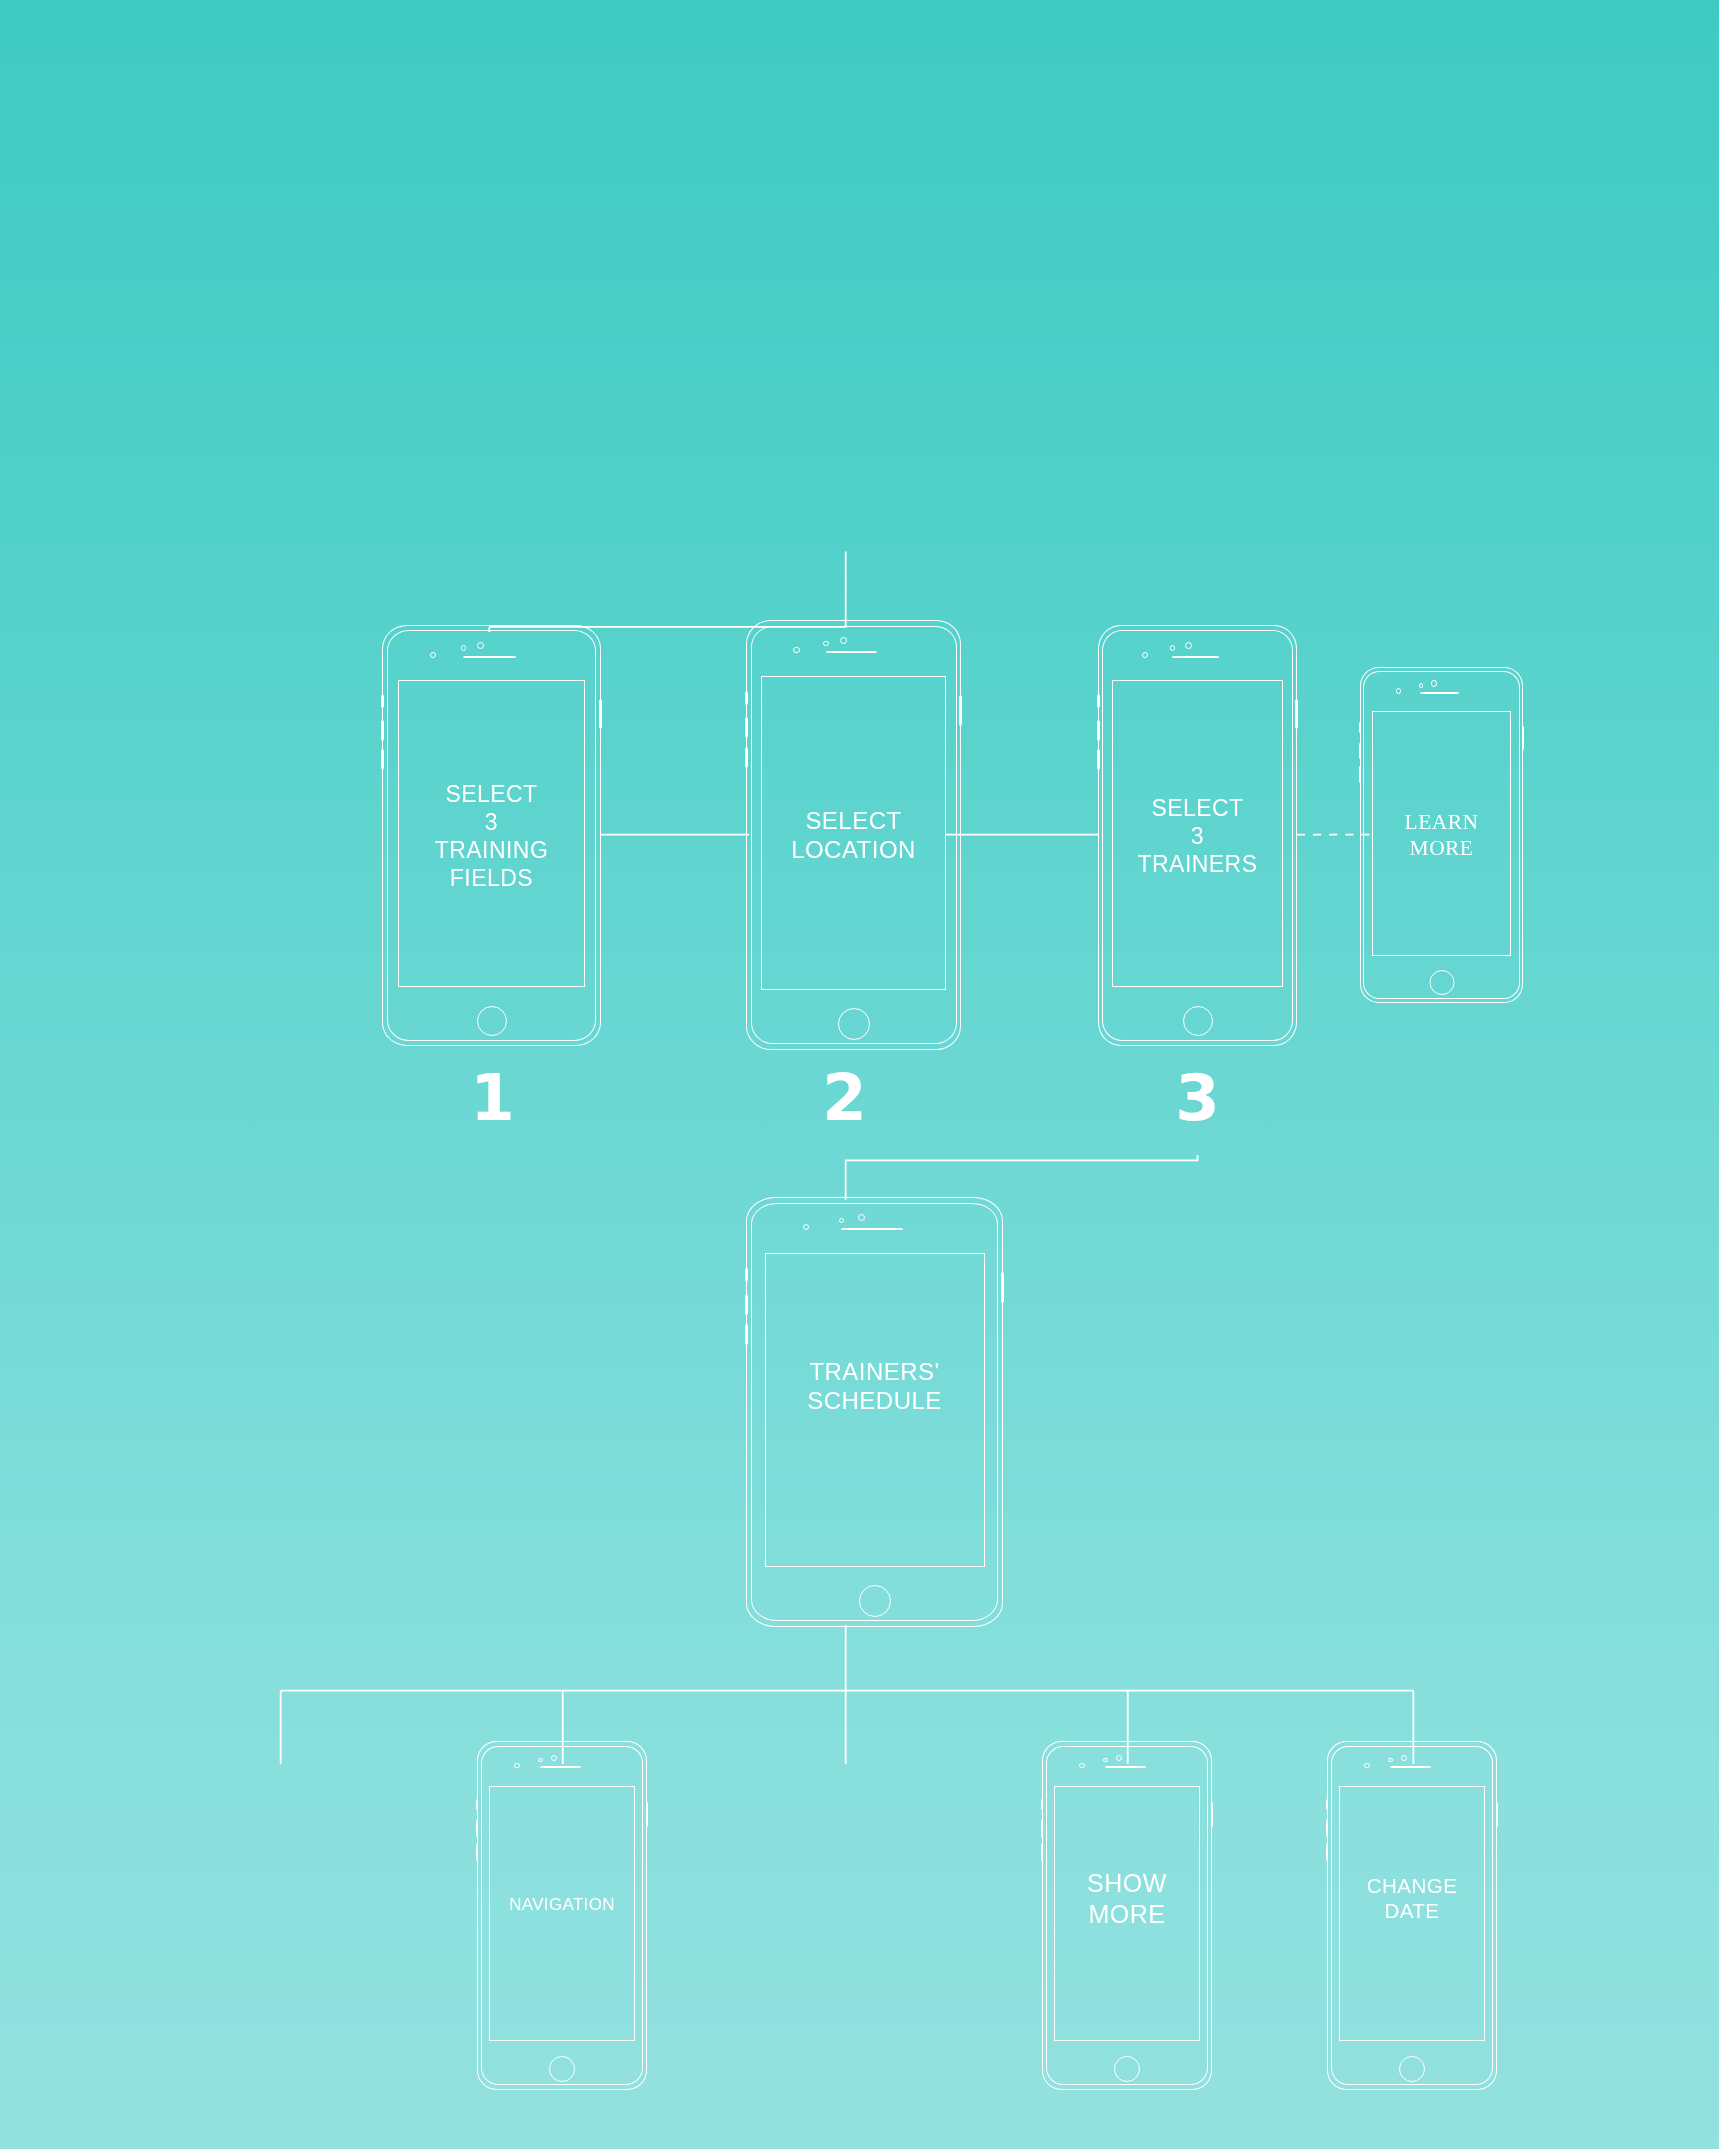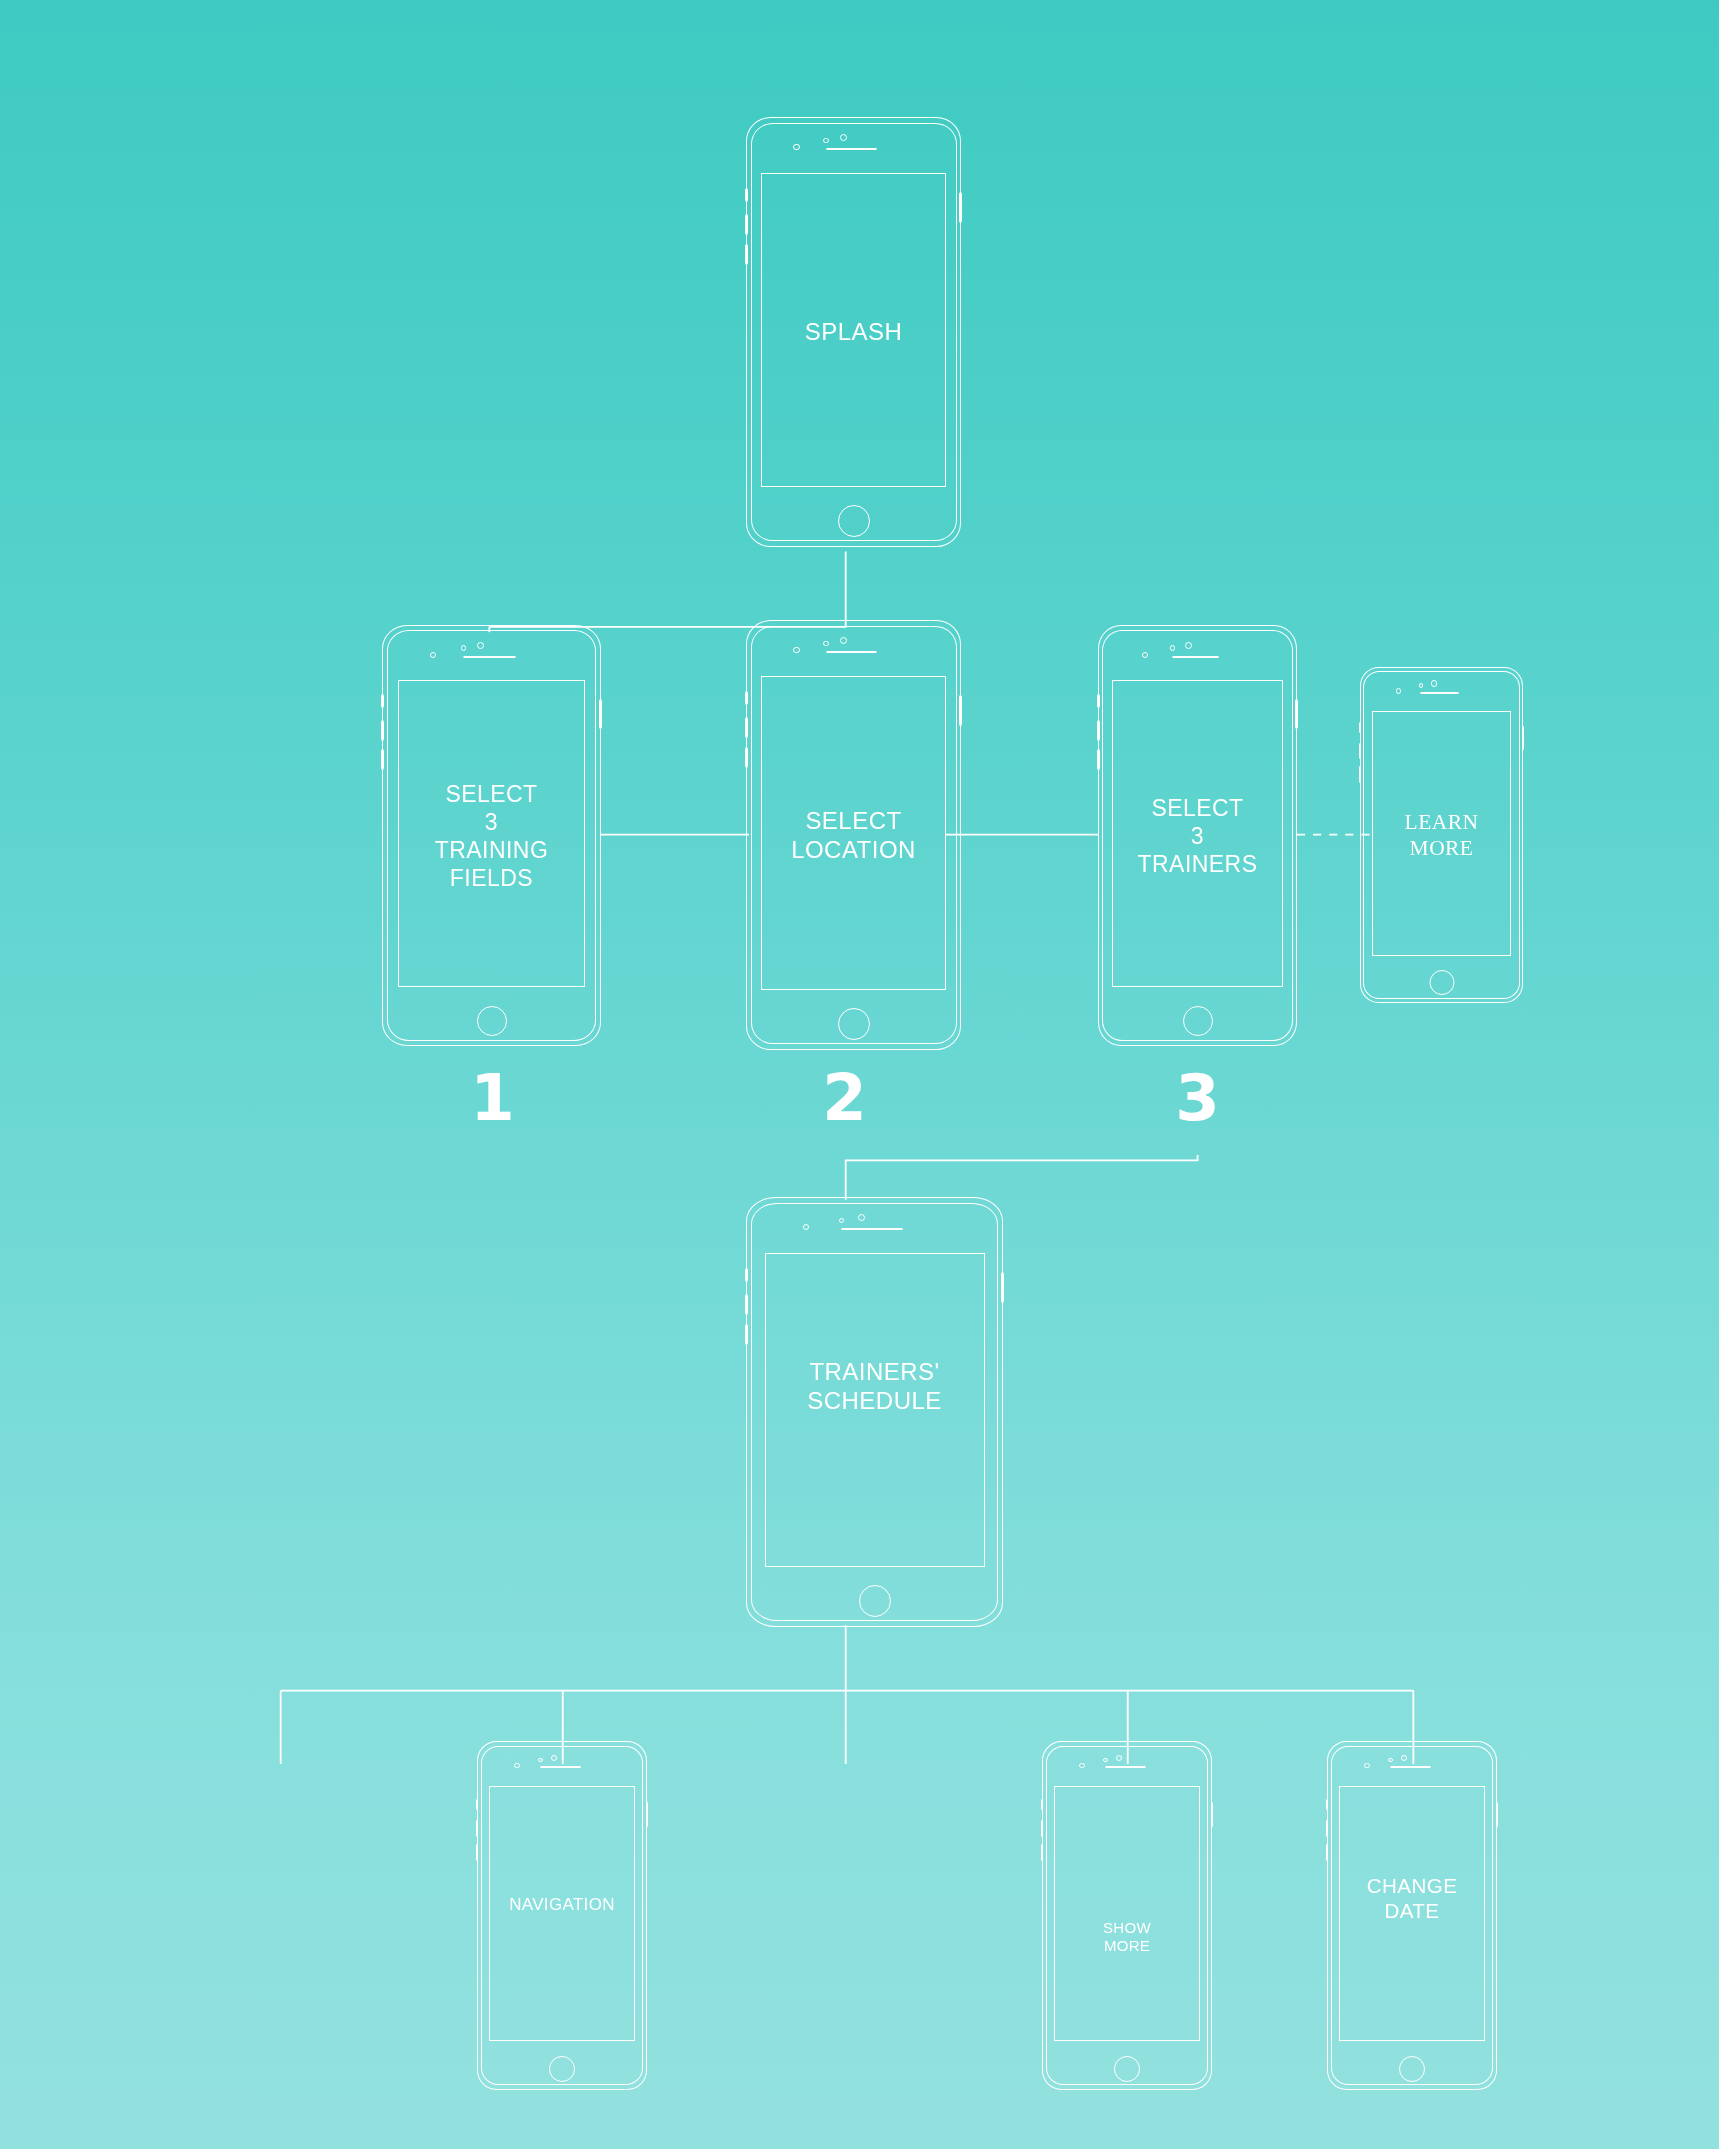--- a/index.html
+++ b/index.html
@@ -133,35 +133,20 @@
 
     <path d="M 944 1815 L 944 1888" fill="none" stroke="#ffffff" stroke-width="2"></path>
     <path d="M 313 1888 L 1578 1888" fill="none" stroke="#ffffff" stroke-width="2"></path>
     <path d="M 313 1888 L 313 1970" fill="none" stroke="#ffffff" stroke-width="2"></path>
     <path d="M 628 1888 L 628 1970" fill="none" stroke="#ffffff" stroke-width="2"></path>
     <path d="M 944 1888 L 944 1970" fill="none" stroke="#ffffff" stroke-width="2"></path>
     <path d="M 1259 1888 L 1259 1970" fill="none" stroke="#ffffff" stroke-width="2"></path>
     <path d="M 1578 1888 L 1578 1970" fill="none" stroke="#ffffff" stroke-width="2"></path>
   </svg>
 
-  <div class="phone" style="left:746px; top:117px; width:215px; height:430px;">
-    <div class="body"></div>
-    <div class="body-inner"></div>
-    <div class="cam" style="left:43.5%; top:4.0%; width:7.2px; height:7.2px;"></div>
-    <div class="cam" style="left:36.0%; top:4.8%; width:5.4px; height:5.4px;"></div>
-    <div class="cam" style="left:22.0%; top:6.3%; width:6.3px; height:6.3px;"></div>
-    <div class="speaker" style="left:37.0%; top:7.3%; width:24.0%;"></div>
-    <div class="btn-side btn-left" style="top:16.5%; width:3.6px; height:3.2%;"></div>
-    <div class="btn-side btn-left" style="top:22.5%; width:3.6px; height:5.0%;"></div>
-    <div class="btn-side btn-left" style="top:29.5%; width:3.6px; height:5.0%;"></div>
-    <div class="btn-side btn-right" style="top:17.5%; width:3.6px; height:7.2%;"></div>
-    <div class="screen"></div>
-    <div class="label" style="font-size:24px;">SPLASH</div>
-    <div class="home" style="bottom:2.4%; width:32px; height:32px;"></div>
-  </div>
 
   <div class="phone" style="left:382px; top:625px; width:219px; height:421px;">
     <div class="body"></div>
     <div class="body-inner"></div>
     <div class="cam" style="left:43.5%; top:4.0%; width:7.2px; height:7.2px;"></div>
     <div class="cam" style="left:36.0%; top:4.8%; width:5.4px; height:5.4px;"></div>
     <div class="cam" style="left:22.0%; top:6.3%; width:6.3px; height:6.3px;"></div>
     <div class="speaker" style="left:37.0%; top:7.3%; width:24.0%;"></div>
     <div class="btn-side btn-left" style="top:16.5%; width:3.6px; height:3.2%;"></div>
     <div class="btn-side btn-left" style="top:22.5%; width:3.6px; height:5.0%;"></div>
@@ -271,21 +256,21 @@
     <div class="body-inner"></div>
     <div class="cam" style="left:43.5%; top:4.0%; width:6.3px; height:6.3px;"></div>
     <div class="cam" style="left:36.0%; top:4.8%; width:4.5px; height:4.5px;"></div>
     <div class="cam" style="left:22.0%; top:6.3%; width:5.4px; height:5.4px;"></div>
     <div class="speaker" style="left:37.0%; top:7.3%; width:24.0%;"></div>
     <div class="btn-side btn-left" style="top:16.5%; width:2.7px; height:3.2%;"></div>
     <div class="btn-side btn-left" style="top:22.5%; width:2.7px; height:5.0%;"></div>
     <div class="btn-side btn-left" style="top:29.5%; width:2.7px; height:5.0%;"></div>
     <div class="btn-side btn-right" style="top:17.5%; width:2.7px; height:7.2%;"></div>
     <div class="screen"></div>
-    <div class="label" style="font-size:15px; top:45%;margin-top:39px;">SHOW
+    <div class="label" style="font-size:25px; top:45%;">SHOW
 MORE</div>
     <div class="home" style="bottom:2.4%; width:26px; height:26px;"></div>
   </div>
 
   <div class="phone" style="left:1327px; top:1741px; width:170px; height:349px;">
     <div class="body"></div>
     <div class="body-inner"></div>
     <div class="cam" style="left:43.5%; top:4.0%; width:6.3px; height:6.3px;"></div>
     <div class="cam" style="left:36.0%; top:4.8%; width:4.5px; height:4.5px;"></div>
     <div class="cam" style="left:22.0%; top:6.3%; width:5.4px; height:5.4px;"></div>

